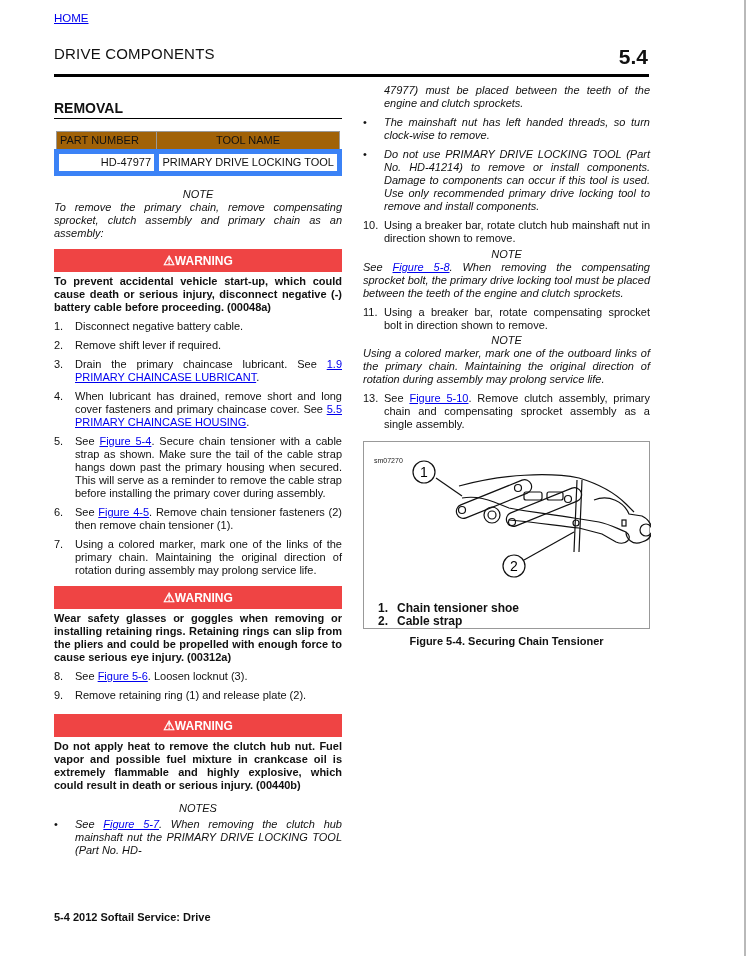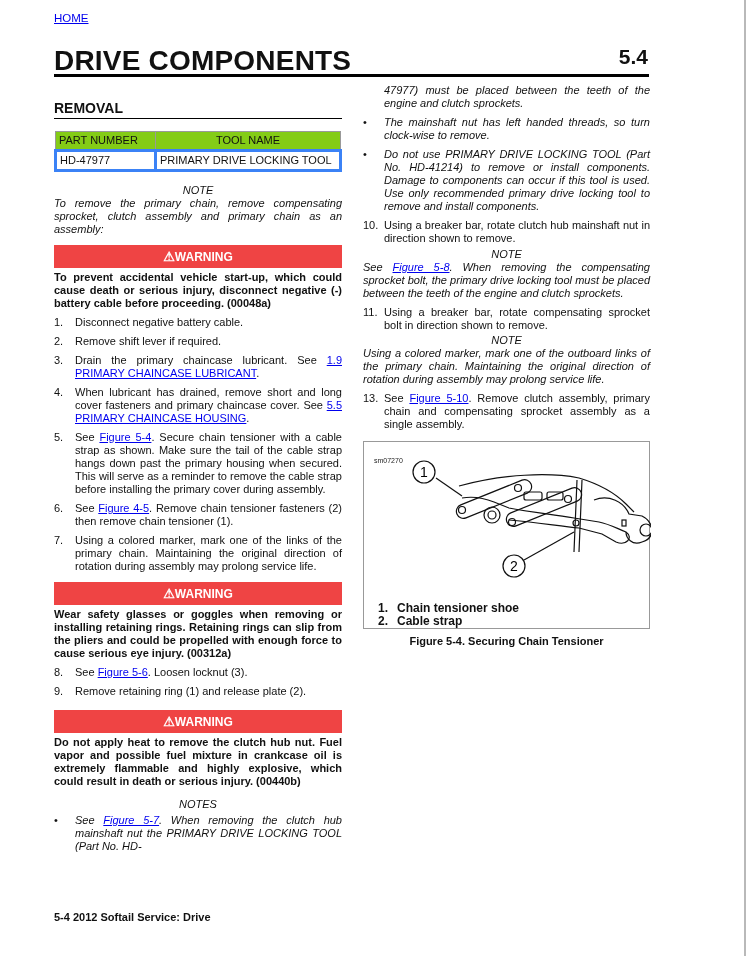--- a/index.html
+++ b/index.html
@@ -2,31 +2,31 @@
 <html><head>
 <meta charset="utf-8">
 <style>
   html, body { margin: 0; padding: 0; }
   body {
     width: 746px; height: 956px; background: #ffffff; position: relative; overflow: hidden;
     font-family: "Liberation Sans", sans-serif; color: #111;
   }
   .right-border { position: absolute; right: 0; top: 0; width: 2px; height: 956px; background: #b9b9b9; }
   .home-link { position: absolute; left: 54px; top: 12px; font-size: 11.5px; color: #0000ee; text-decoration: underline; }
-  .title { position: absolute; left: 54px; top: 45px; font-size: 28px; font-weight: bold; letter-spacing: 0.2px; }
+  .title { position: absolute; left: 54px; top: 45px; font-size: 15px; font-weight: normal; letter-spacing: 0.2px; }
   .section-num { position: absolute; right: 98px; top: 45px; font-size: 21px; font-weight: bold; }
   .title-rule { position: absolute; left: 54px; top: 74px; width: 595px; height: 3px; background: #000; }
   .col { position: absolute; font-size: 11px; line-height: 13px; }
   .col-left { left: 54px; top: 100px; width: 288px; }
   .col-right { left: 363px; top: 84px; width: 287px; }
   .subhead { font-size: 14px; font-weight: bold; padding-top: 2px; padding-bottom: 3px; border-bottom: 1px solid #000; margin-bottom: 12px; }
   table.tools { border-collapse: collapse; width: 288px; font-size: 11px; }
-  table.tools th { background: #84cc16; font-weight: normal; border: 1px solid #999; padding: 2px 3px; text-align: left; height: 13px; }
+  table.tools th { background: #a16207; font-weight: normal; border: 1px solid #999; padding: 2px 3px; text-align: left; height: 13px; }
   table.tools th.c { text-align: center; }
-  table.tools td { border: 3px solid #3b82f6; padding: 2px 3px; height: 13px; }
+  table.tools td { border: 5px solid #3b82f6; padding: 2px 3px; height: 13px; text-align: right; }
   .note-title { text-align: center; font-style: italic; margin-top: 11px; }
   .note-text { font-style: italic; text-align: justify; }
   .warn-bar { background: #ef4444; color: #fff; font-weight: bold; font-size: 12px; text-align: center; height: 23px; line-height: 23px; margin-top: 9px; margin-bottom: 3px; }
   .warn-bar .tri { font-size: 13px; }
   .warn-text { font-weight: bold; text-align: justify; font-size: 11px; line-height: 13px; margin-bottom: 6px; }
   .step { display: flex; margin-top: 6px; }
   .step .num { width: 21px; flex: none; }
   .step .txt { flex: 1; text-align: justify; }
   .bullet { display: flex; margin-top: 6px; font-style: italic; }
   .bullet .dot { width: 21px; flex: none; font-style: normal; }

